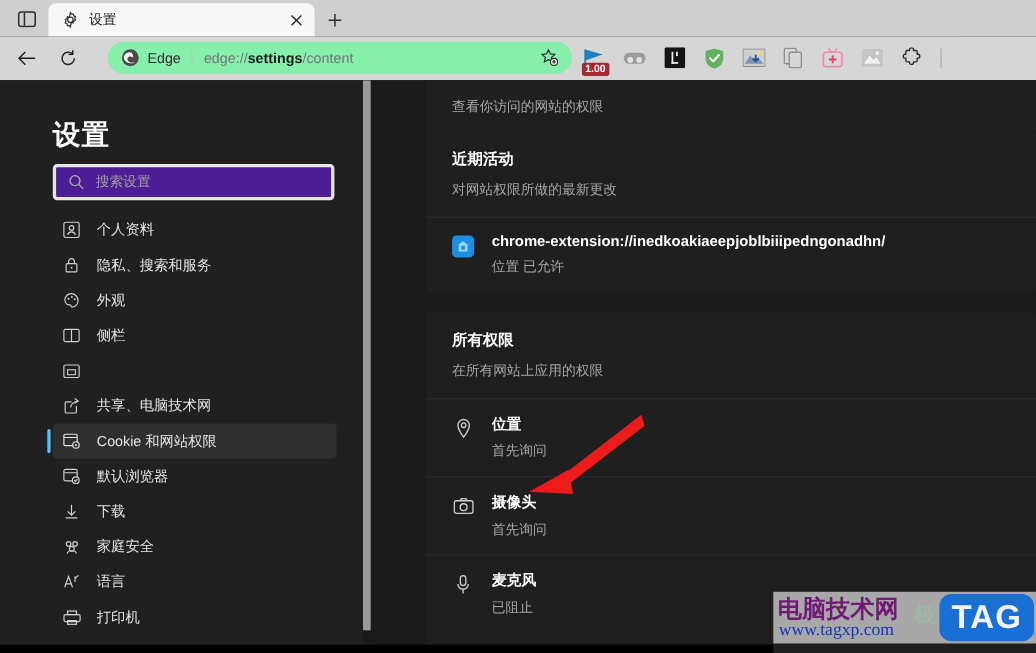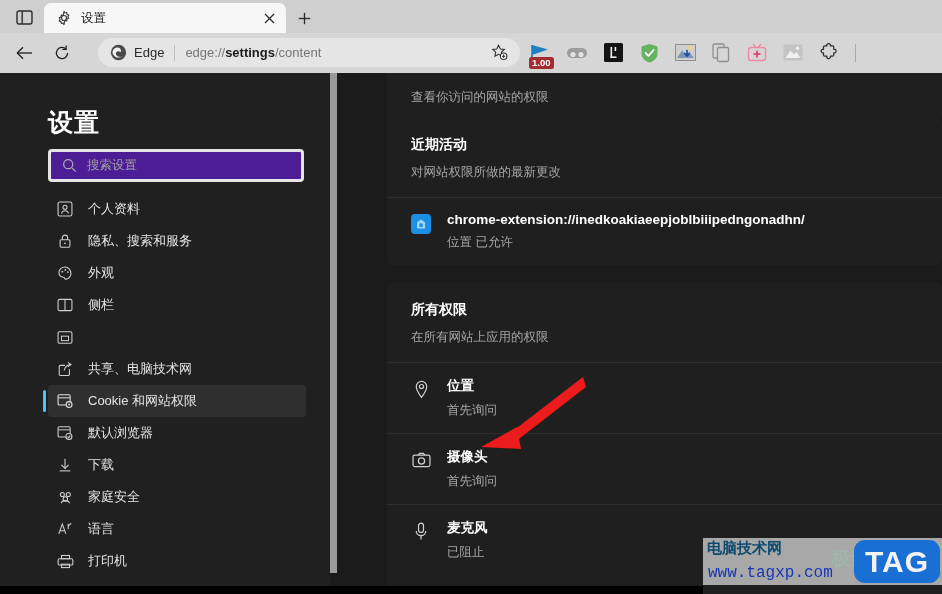--- a/index.html
+++ b/index.html
@@ -49,21 +49,21 @@
     background: #d6d6d6;
   }
   .nav-btn {
     position: absolute; top: 7px; width: 28px; height: 26px;
     display: flex; align-items: center; justify-content: center; border-radius: 4px;
   }
   .nav-back { left: 10px; }
   .nav-reload { left: 48px; }
   .omnibox {
     position: absolute; left: 98px; top: 38px; width: 422px; height: 29px;
-    background: #e5e5e5; border-radius: 15px;
+    background: #86efac; border-radius: 15px;
     display: flex; align-items: center;
   }
   .omni-edgelogo { margin-left: 12px; width: 17px; height: 17px; flex:0 0 auto;}
   .omni-edgetext {
     margin-left: 7px; font-size: 13px; color: #2b2b2b; flex: 0 0 auto;
   }
   .omni-sep {
     margin: 0 10px; width: 1px; height: 16px; background: #bfbfbf; flex: 0 0 auto;
   }
   .omni-url {
@@ -182,25 +182,25 @@
   .arrow { position: absolute; left: 455px; top: 375px; pointer-events: none; }
 
   
   .watermark {
     position: absolute; left: 703px; top: 538px; width: 239px; height: 47px;
     background: #a8a8a8; overflow: hidden;
   }
   .wm-cn {
     position: absolute; left: 4px; top: 1px;
     font-family: "DejaVu Sans", sans-serif;
-    font-size: 15px; font-weight: 700; color: #0c4a6e; letter-spacing: 0px;
+    font-size: 22px; font-weight: 700; color: #701a75; letter-spacing: 0px;
   }
   .wm-url {
     position: absolute; left: 5px; top: 26px;
-    font-family: Liberation Mono, monospace;
+    font-family: Liberation Serif, serif;
     font-size: 16px; color: #1736b8;
   }
   .wm-ghost {
     position: absolute; left: 128px; top: 8px;
     font-family: "DejaVu Sans", sans-serif;
     font-size: 19px; font-weight: 700; color: rgba(150,200,170,0.45);
   }
   .wm-ghost2 {
     position: absolute; left: 150px; top: 28px;
     font-family: "Liberation Serif", serif;

